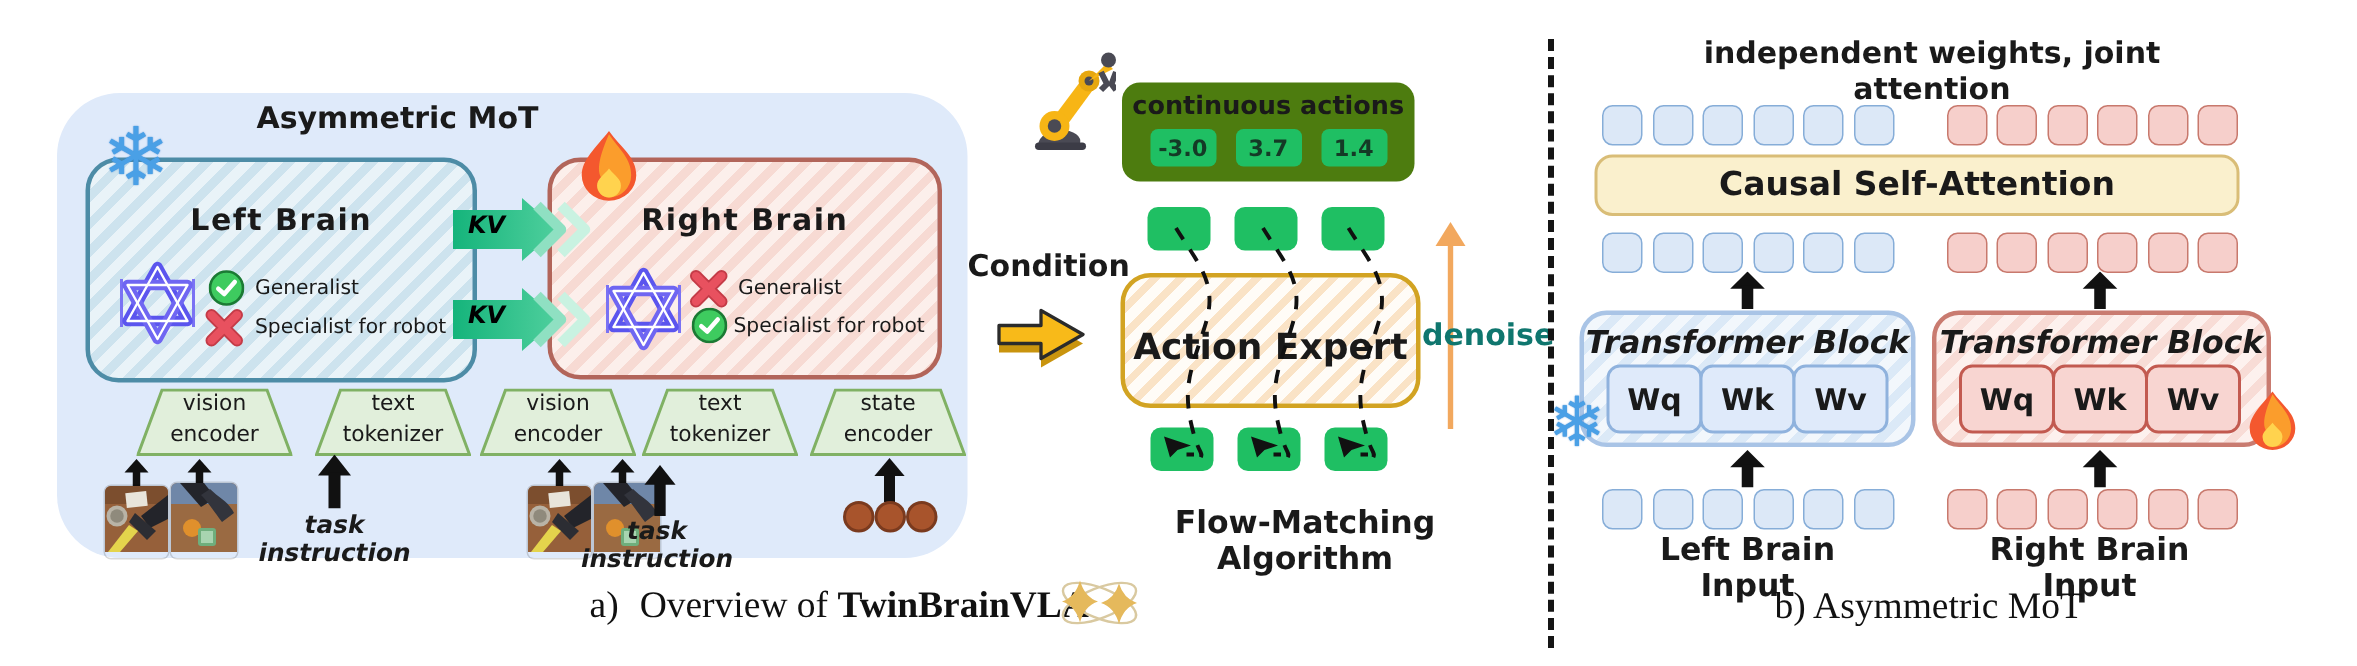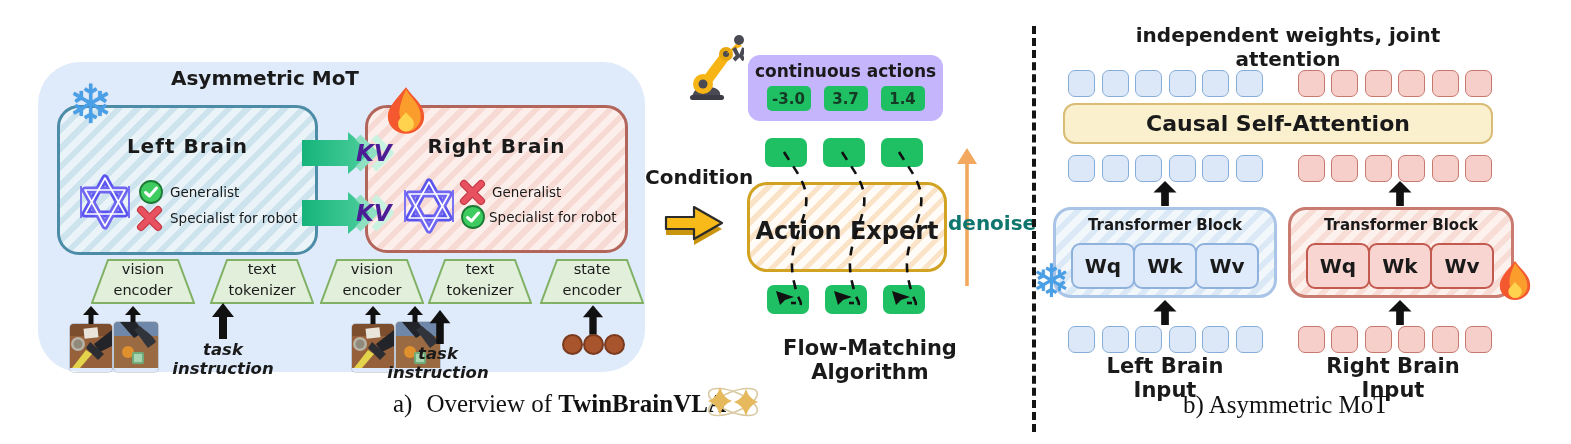--- a/index.html
+++ b/index.html
@@ -30,27 +30,27 @@
   .hatch-blue-lt{background:repeating-linear-gradient(135deg,#dbe9f7 0 6px,#f2f7fc 6px 13px);}
   .hatch-pink-lt{background:repeating-linear-gradient(135deg,#f8dcd6 0 6px,#fdf1ee 6px 13px);}
 
   #panel-a-container{left:38px;top:62px;width:607px;height:310px;background:var(--panel-a-bg);border-radius:42px;}
   #asym-title{left:155px;top:66px;width:220px;font-size:20px;font-weight:600;}
   #left-brain{left:57px;top:105px;width:261px;height:150px;border:3.5px solid var(--left-border);border-radius:22px;}
   #right-brain{left:365px;top:105px;width:263px;height:148px;border:3.5px solid var(--right-border);border-radius:22px;}
   .brain-title{position:absolute;left:0;right:0;top:26px;font-size:20px;font-weight:600;text-align:center;letter-spacing:1px;}
   .feat-label{font-size:13.5px;font-weight:500;}
   .snow{font-size:54px;line-height:1;color:#4aa0e6;text-shadow:0 0 1px #2d7fd0;}
-  .kv-text{font-size:23px;font-style:italic;font-weight:700;color:#4c1d95;margin-left:44px;}
+  .kv-text{font-size:16px;font-style:italic;font-weight:700;color:#000000;}
   .trap-label{position:absolute;left:0;right:0;text-align:center;font-size:14.5px;font-weight:500;}
   .photo{border-radius:4px;overflow:hidden;box-shadow:0 0 0 1px rgba(0,0,0,.15);}
   .task-label{font-size:16.5px;font-weight:600;font-style:italic;}
   .state-dot{width:21px;height:21px;border-radius:50%;background:var(--brown);border:2px solid #7a3a1e;}
 
-  #cont-actions{left:748px;top:55px;width:195px;height:66px;background:#c4b5fd;border-radius:12px;}
+  #cont-actions{left:748px;top:55px;width:195px;height:66px;background:#4d7c0f;border-radius:12px;}
   #cont-actions-label{position:absolute;left:0;right:0;top:6px;text-align:center;font-size:17px;font-weight:600;}
   #chip-row{position:absolute;left:0;right:0;top:31px;display:flex;justify-content:center;gap:13px;}
   .chip{width:44px;height:25px;background:var(--green);border-radius:5px;color:#143a26;font-size:15px;font-weight:700;display:flex;align-items:center;justify-content:center;}
   .green-row{display:flex;gap:16px;}
   .gbox{width:42px;height:29px;background:var(--green);border-radius:7px;position:relative;}
   #condition-label{left:645px;top:165px;width:88px;font-size:20px;font-weight:600;text-align:center;}
   #action-expert{left:747px;top:182px;width:200px;height:90px;border:3px solid var(--gold);border-radius:20px;}
   #action-expert-label{position:absolute;left:0;right:0;top:32px;text-align:center;font-size:24px;font-weight:600;}
   #denoise-label{left:948px;top:211px;width:80px;font-size:20px;font-weight:600;color:#0f766e;}
   #flow-label{left:740px;top:336px;width:260px;text-align:center;font-size:21px;font-weight:600;}
@@ -66,21 +66,21 @@
   .token-row{position:absolute;left:1068px;display:flex;}
   .tok-group{display:flex;gap:6.5px;}
   .tok-gap{width:35px;}
   .tok{width:27px;height:27px;border-radius:7px;border:1.6px solid;}
   .tok-blue .tok{background:var(--blue-tok-fill);border-color:var(--blue-tok-border);}
   .tok-pink .tok{background:var(--pink-tok-fill);border-color:var(--pink-tok-border);}
   #attn-box{left:1063px;top:103px;width:430px;height:41px;background:var(--attn-fill);border:2px solid var(--attn-border);border-radius:12px;display:flex;align-items:center;justify-content:center;font-size:22px;font-weight:600;}
   .tblock{position:absolute;top:207px;height:91px;border-radius:18px;}
   #tblock-left{left:1053px;width:224px;border:3px solid #a9c4e6;}
   #tblock-right{left:1288px;width:226px;border:3px solid #c97b70;}
-  .tblock-title{position:absolute;left:0;right:0;top:6px;text-align:center;font-size:15px;font-weight:600;}
+  .tblock-title{position:absolute;left:0;right:0;top:6px;text-align:center;font-size:21px;font-weight:600;font-style:italic;}
   .wrow{position:absolute;top:33px;display:flex;}
   .wcell{width:64px;height:46px;border:2px solid;border-radius:9px;margin-left:-2px;display:flex;align-items:center;justify-content:center;font-size:20px;font-weight:600;}
   .wcell.blue{background:#dfeafa;border-color:#8fb2dd;}
   .wcell.pink{background:#f8d5d1;border-color:#c25a50;}
   .input-label{font-size:21px;font-weight:600;text-align:center;}
   #left-input-label{left:1080px;top:354px;width:170px;}
   #right-input-label{left:1303px;top:354px;width:180px;}
 </style>
 </head>
 <body>

